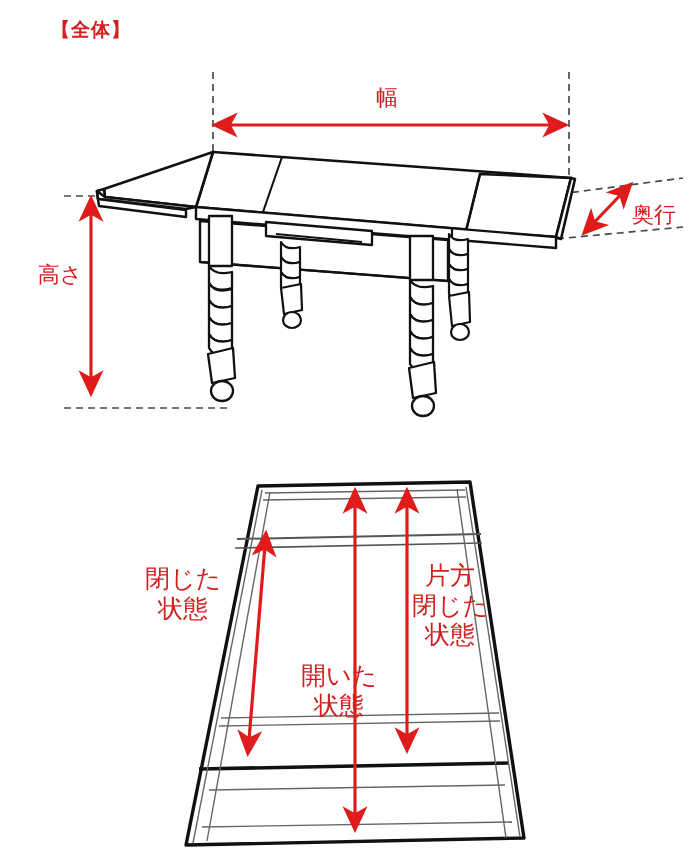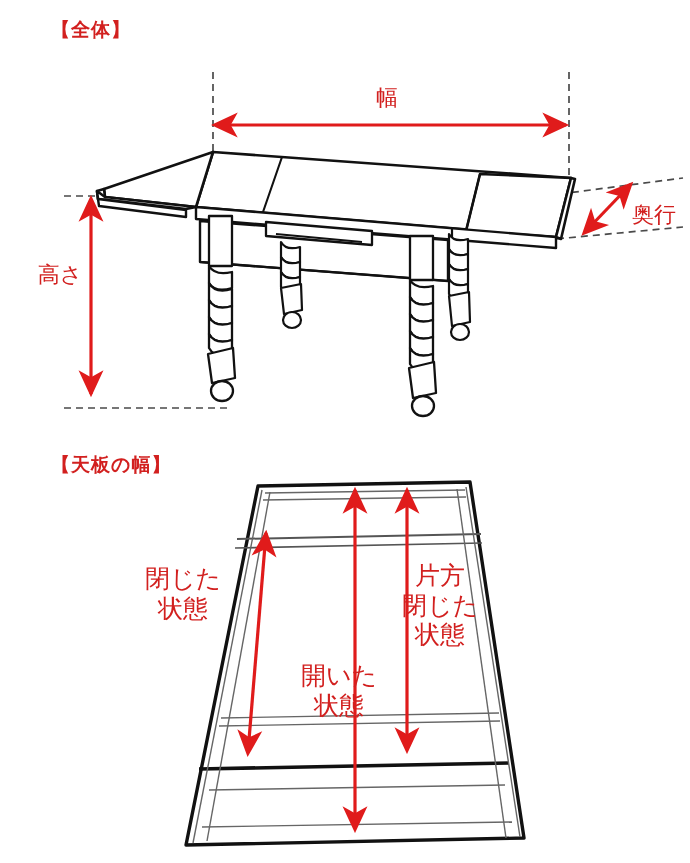--- a/index.html
+++ b/index.html
@@ -48,21 +48,21 @@
     line-height: 1.18;
   }
   .lbl-line { display: block; }
   #title-overall  { left: 51px;  top: 20px; }
   #title-topwidth { left: 51px;  top: 455px; }
   #label-width    { left: 376px; top: 86px;  font-size: 22px; }
   #label-depth    { left: 632px; top: 203px; font-size: 22px; }
   #label-height   { left: 28px;  top: 263px; font-size: 22px; width: 48px; margin-left: 8px; }
   #label-closed   { left: 140px; top: 564px; width: 86px; }
   #label-open     { left: 296px; top: 617px; width: 86px; margin-top: 44px; }
-  #label-half     { left: 397px; top: 561px; width: 86px; font-family: Liberation Serif, serif; }
+  #label-half     { left: 407px; top: 561px; width: 86px; font-family: Liberation Serif, serif; }
 </style>
 </head>
 <body>
 
 <div id="diagram-root">
 
   <svg id="diagram-svg" viewBox="0 0 690 863" xmlns="http://www.w3.org/2000/svg">
 
     <defs>
       <marker id="ah-red-end" markerWidth="9" markerHeight="9" refX="7.4" refY="4.5" orient="auto" markerUnits="strokeWidth">
@@ -205,21 +205,20 @@
   </svg>
 
   <div class="section-title" id="title-overall">【全体】</div>
 
   <div class="dim-label" id="label-width">幅</div>
 
   <div class="dim-label" id="label-depth">奥行</div>
 
   <div class="dim-label" id="label-height">高さ</div>
 
-  <div class="section-title" id="title-topwidth">【天板の幅】</div>
 
   <div class="dim-label multiline" id="label-closed">
     <span class="lbl-line">閉じた</span>
     <span class="lbl-line">状態</span>
   </div>
 
   <div class="dim-label multiline" id="label-open">
     <span class="lbl-line">開いた</span>
     <span class="lbl-line">状態</span>
   </div>

